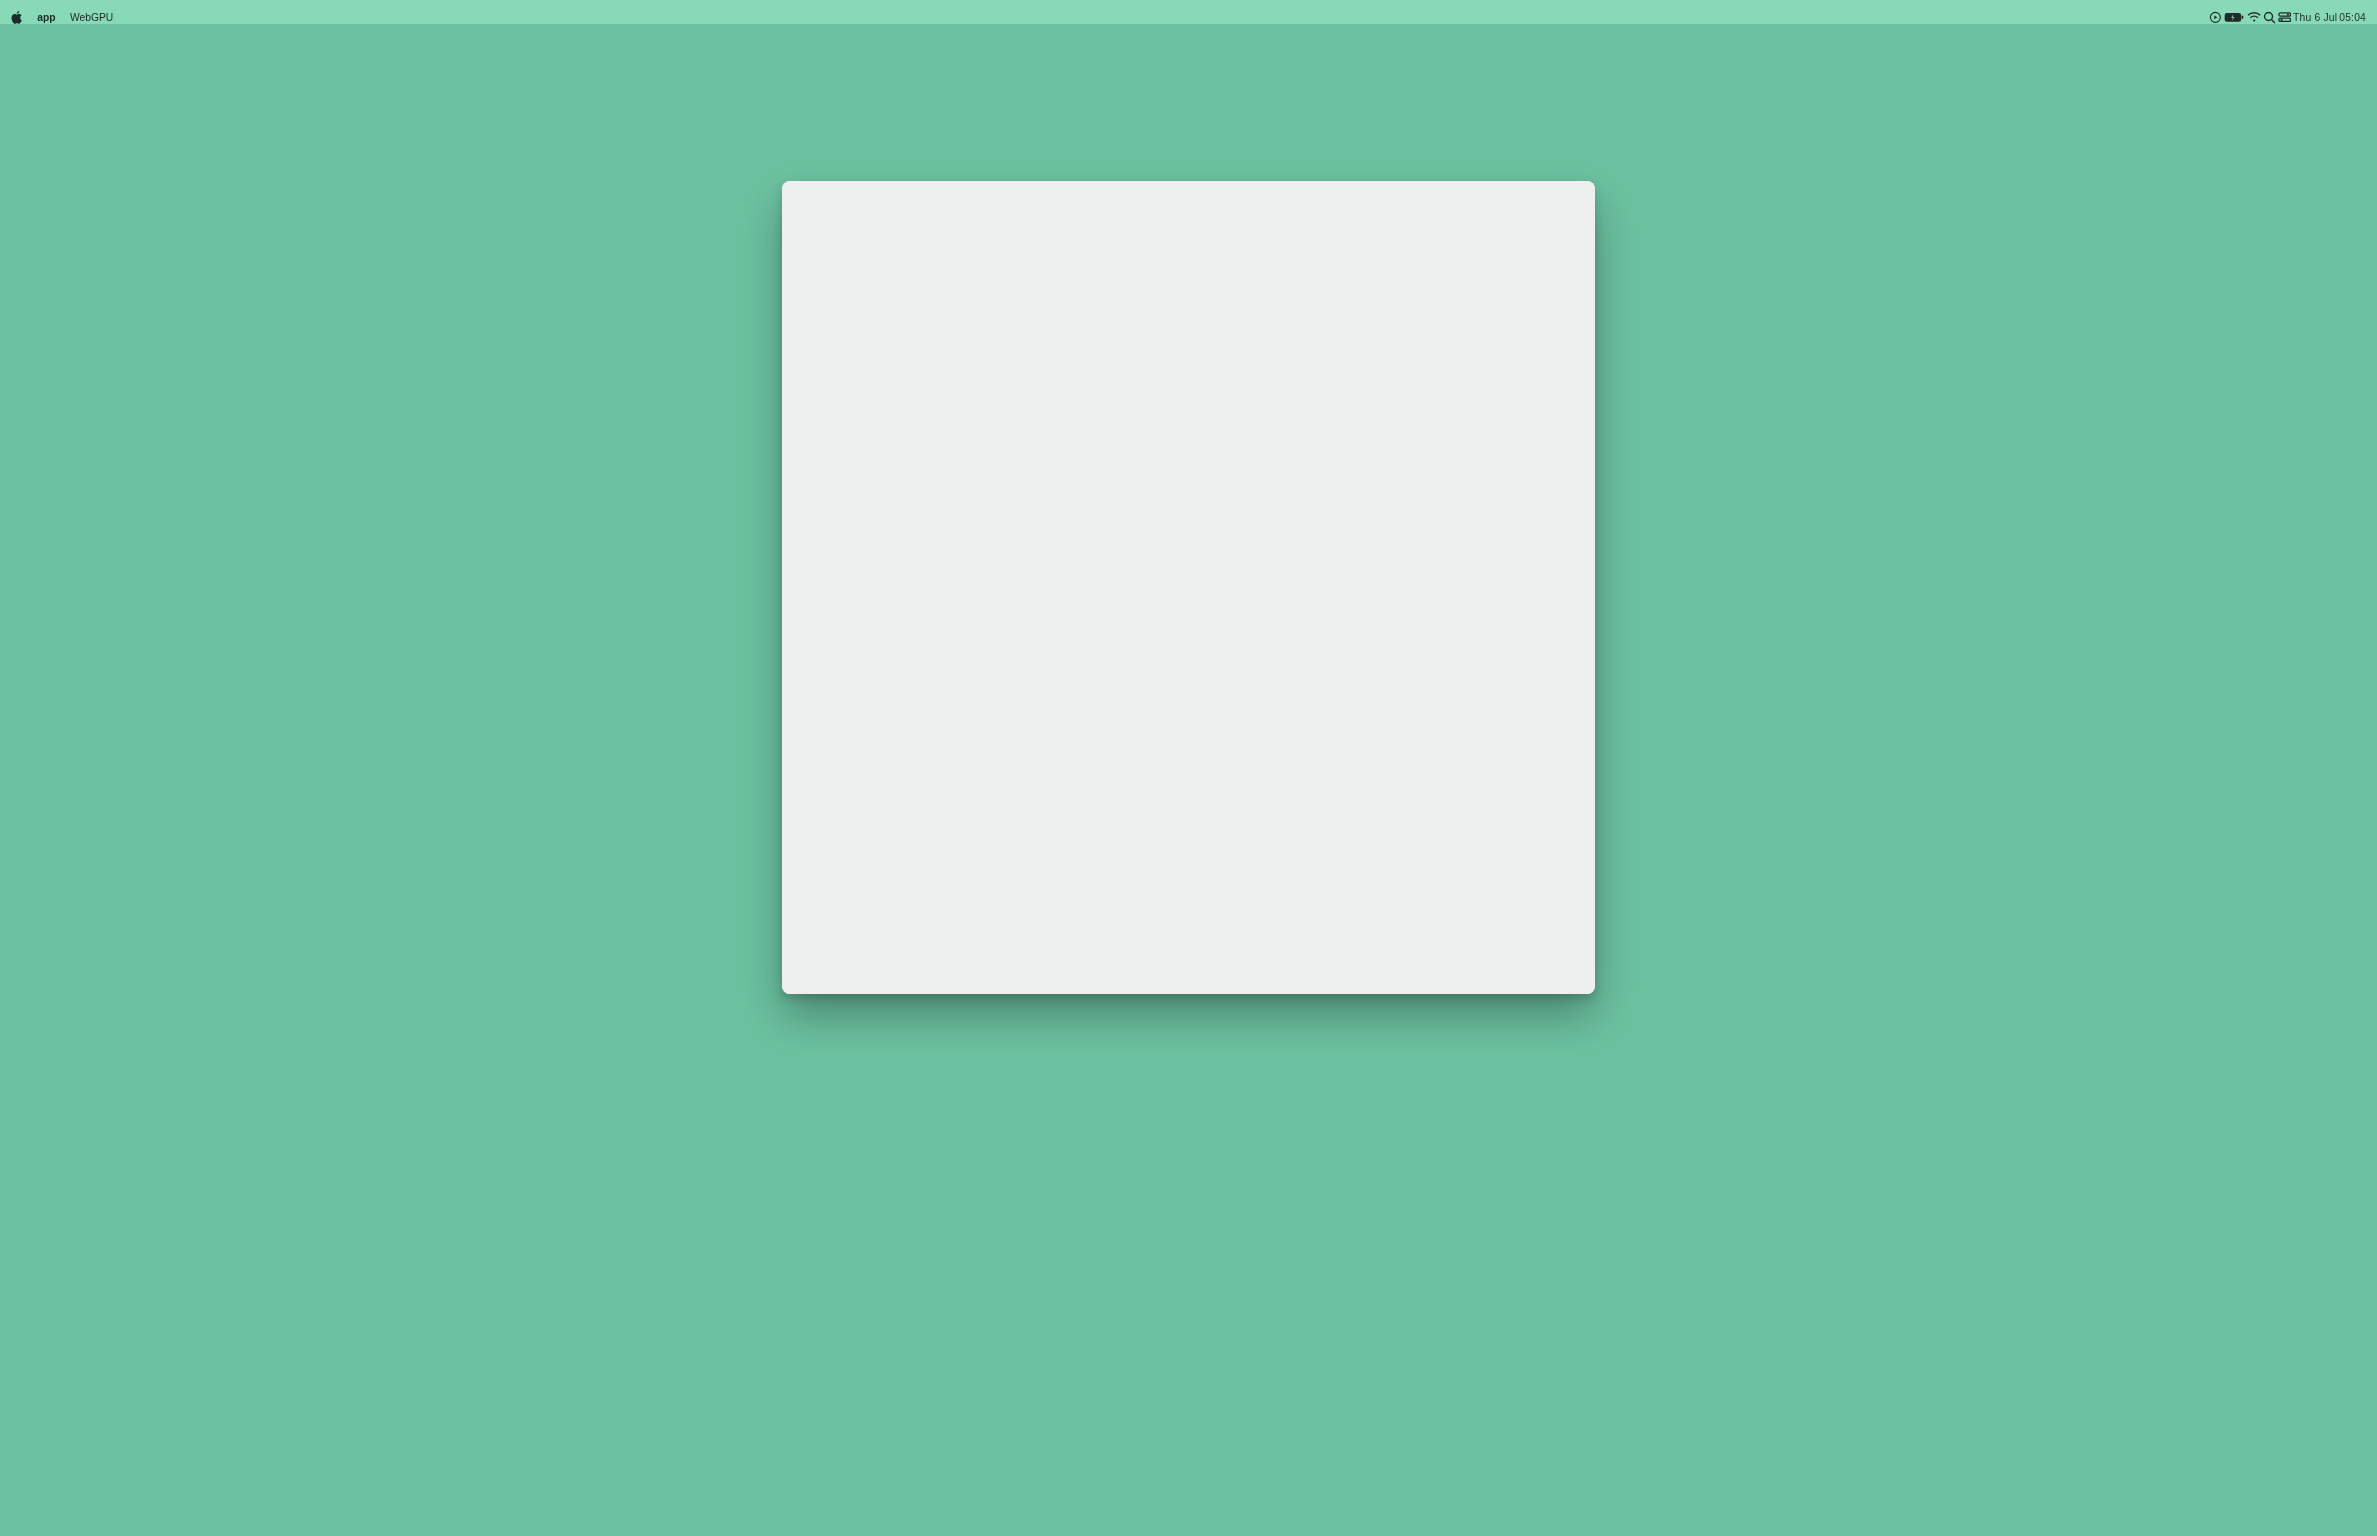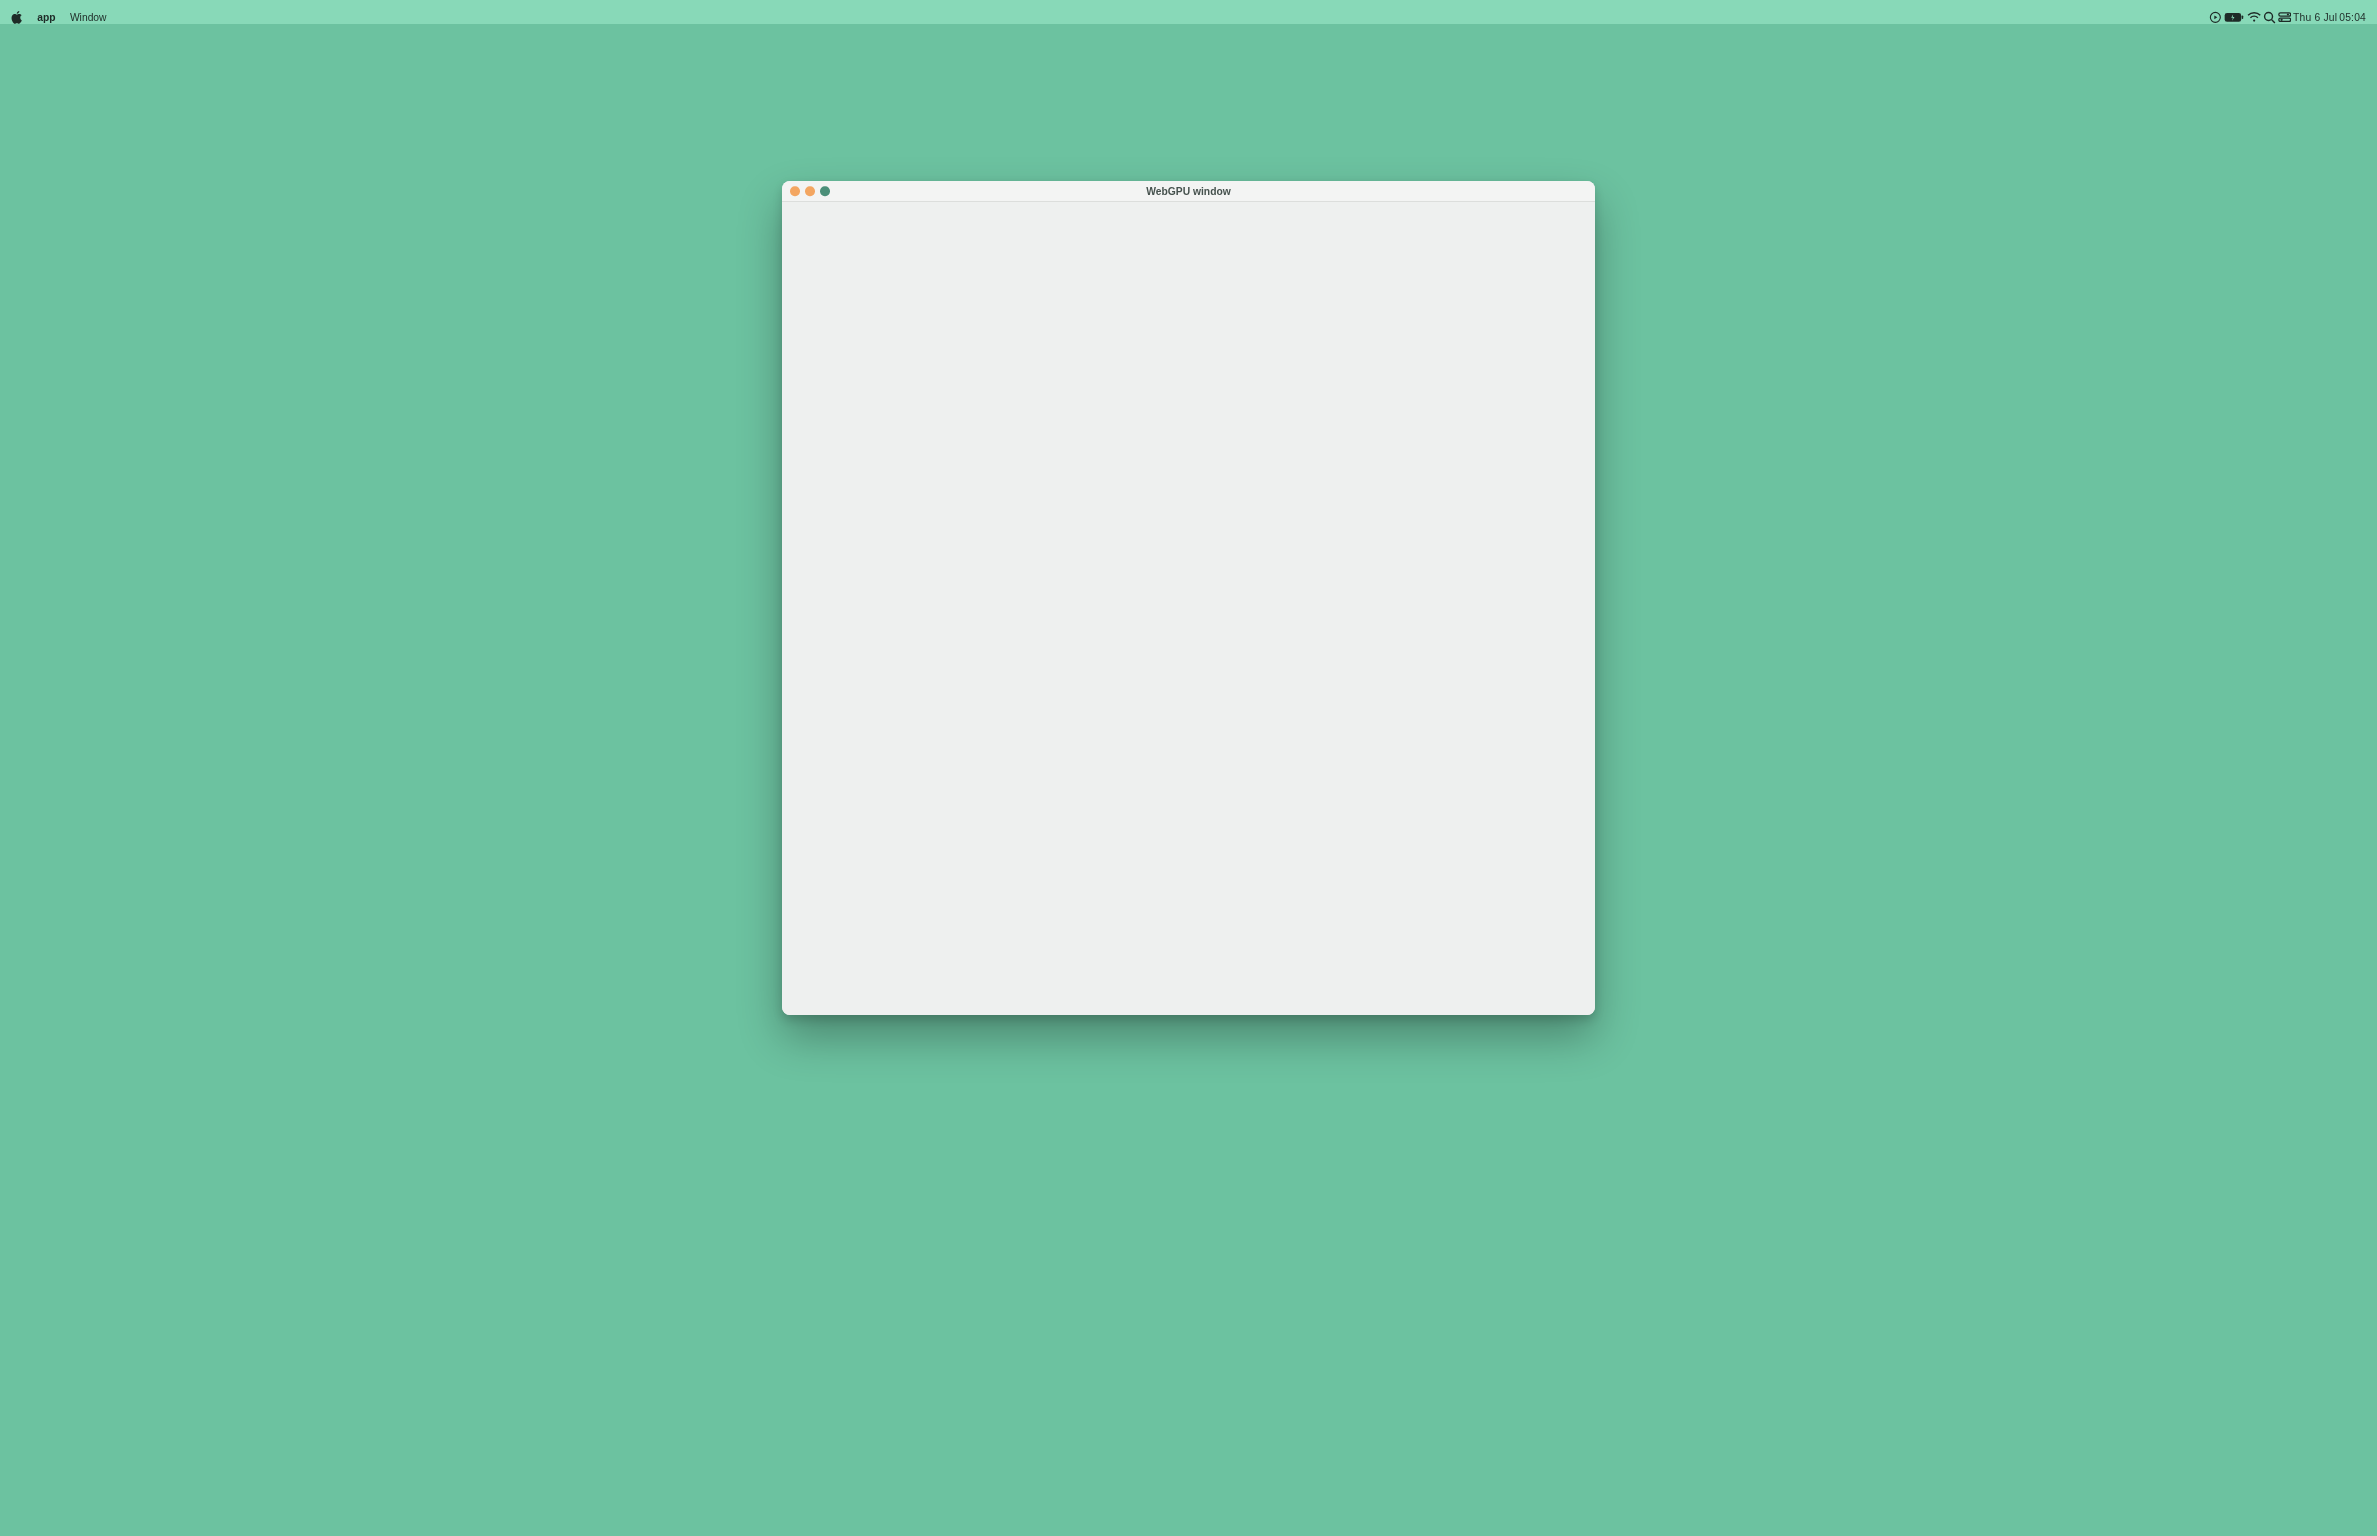--- a/index.html
+++ b/index.html
@@ -103,21 +103,21 @@
 <body>
 
 <div class="menubar">
   <div class="menubar-left">
     <span class="apple-logo">
       <svg width="12" height="12.7" viewBox="0 0 15 16" fill="#1e2b27">
         <path d="M11.6 8.5c0-2 1.6-2.9 1.7-3-0.9-1.4-2.4-1.6-2.9-1.6-1.2-.1-2.4.7-3 .7-.6 0-1.6-.7-2.6-.7C3.3 3.9 2 4.7 1.3 6c-1.4 2.5-.4 6.1 1 8.1.7 1 1.5 2.1 2.5 2 .1 0 .1 0 0 0 1 0 1.4-.7 2.6-.7 1.2 0 1.6.7 2.6.6 1.1 0 1.8-1 2.5-2 .8-1.1 1.1-2.2 1.1-2.3-.1 0-2-0.7-2-3.2zM9.6 2.3C10.1 1.6 10.5.7 10.4 0c-.8 0-1.8.5-2.4 1.2-.5.6-.9 1.5-.8 2.4.9.1 1.8-.5 2.4-1.3z"></path>
       </svg>
     </span>
     <span class="app-name">app</span>
-    <span>Window</span>
+    <span>WebGPU</span>
   </div>
 
   <div class="menubar-right">
     <span class="icon">
       <svg width="12.7" height="12.7" viewBox="0 0 16 16" fill="none" stroke="#1e2b27" stroke-width="1.4">
         <circle cx="8" cy="8" r="6.3"></circle>
         <path d="M6.7 5.6 L10.5 8 L6.7 10.4 Z" fill="#1e2b27" stroke="none"></path>
       </svg>
     </span>
     <span class="icon">
@@ -146,24 +146,16 @@
         <circle cx="4.5" cy="9.85" r="1.4" fill="#1e2b27" stroke="none"></circle>
       </svg>
     </span>
     <span class="clock">Thu 6 Jul</span>
     <span class="clock">05:04</span>
   </div>
 </div>
 
 <div class="desktop">
   <div class="window">
-    <div class="titlebar">
-      <div class="traffic-lights">
-        <span class="tl close"></span>
-        <span class="tl min"></span>
-        <span class="tl zoom"></span>
-      </div>
-      <div class="window-title">WebGPU window</div>
-    </div>
     <div class="window-body"></div>
   </div>
 </div>
 
 
 </body></html>

